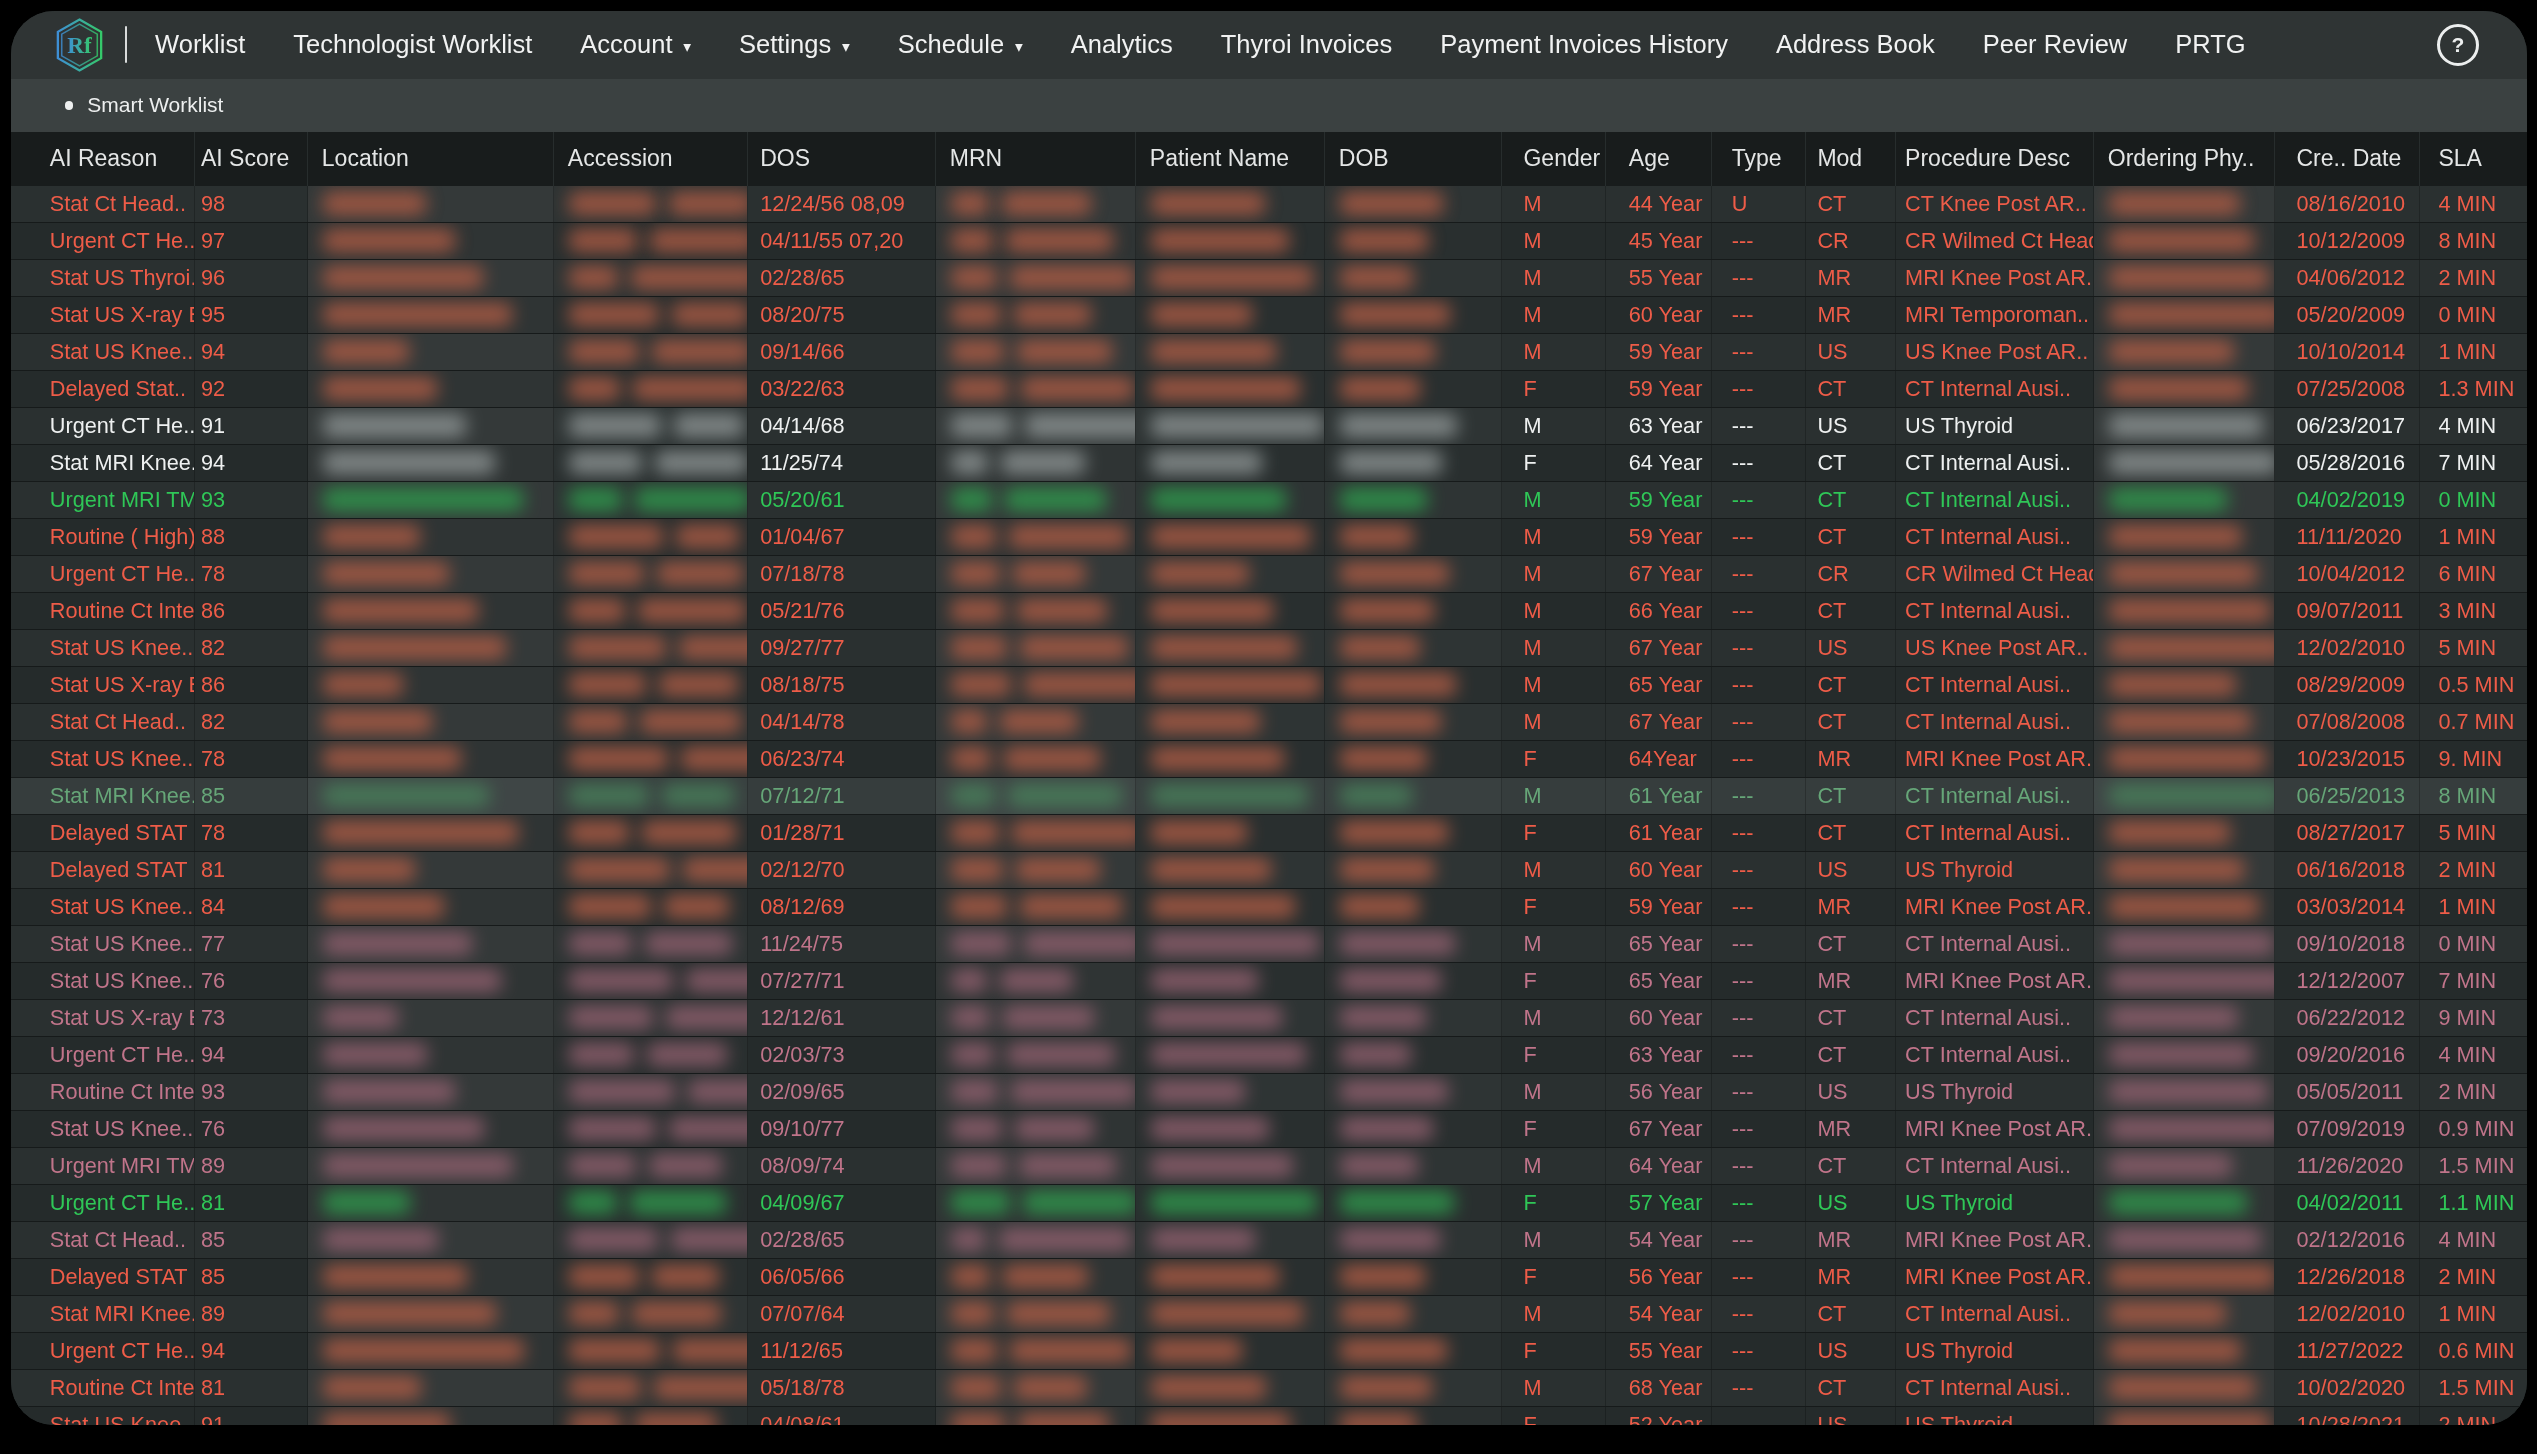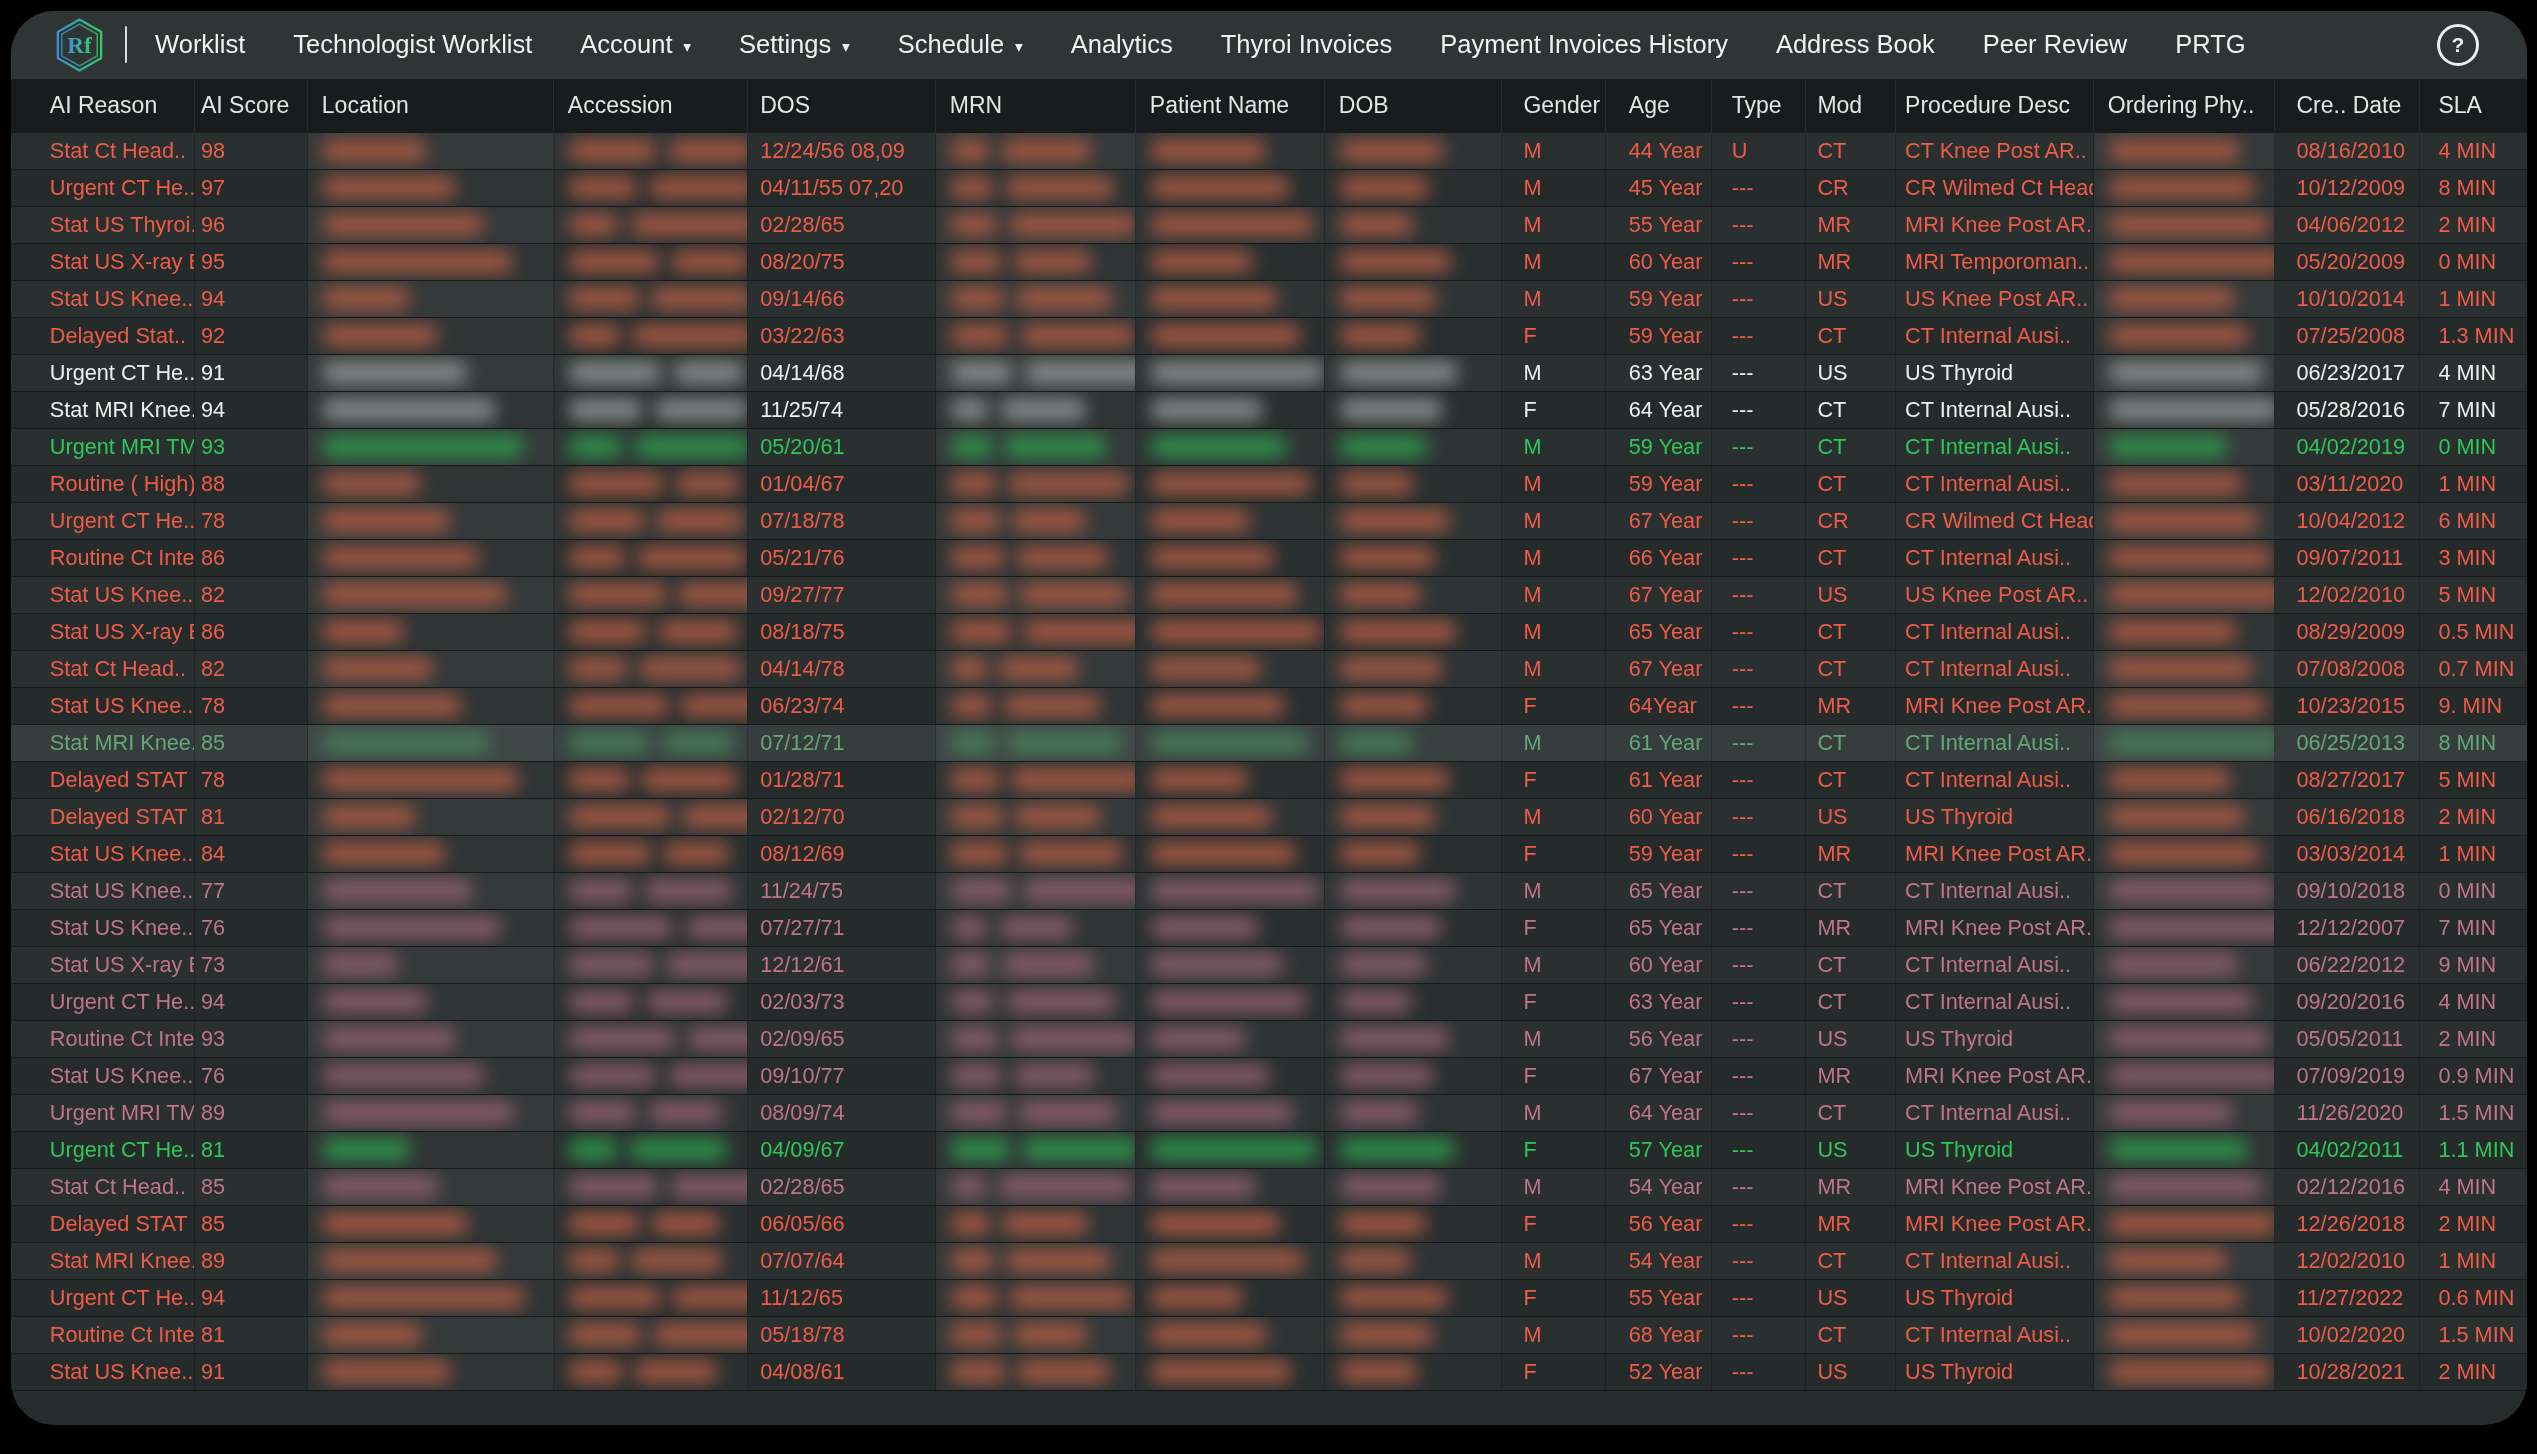--- a/index.html
+++ b/index.html
@@ -112,20 +112,24 @@
         <span class="nav-item">Analytics</span>
         <span class="nav-item">Thyroi Invoices</span>
         <span class="nav-item">Payment Invoices History</span>
         <span class="nav-item">Address Book</span>
         <span class="nav-item">Peer Review</span>
         <span class="nav-item">PRTG</span>
       </nav>
     <div class="help">?</div>
   </div>
 
+  <div class="subbar">
+    <span class="bullet"></span>
+    <span class="subbar-label">Smart Worklist</span>
+  </div>
 
   <div class="thead" id="thead">
       <div class="hcell c-spacer"></div>
       <div class="hcell c-reason">AI Reason</div>
       <div class="hcell c-score">AI Score</div>
       <div class="hcell c-location">Location</div>
       <div class="hcell c-accession">Accession</div>
       <div class="hcell c-dos">DOS</div>
       <div class="hcell c-mrn">MRN</div>
       <div class="hcell c-patient">Patient Name</div>
@@ -461,21 +465,21 @@
           <div class="blob" style="width: 73px;"></div>
         </div>
         <div class="cell c-gender">M</div>
         <div class="cell c-age">59 Year</div>
         <div class="cell c-type">---</div>
         <div class="cell c-mod">CT</div>
         <div class="cell c-proc">CT Internal Ausi..</div>
         <div class="cell c-ordering redacted rl">
           <div class="blob" style="width: 133px;"></div>
         </div>
-        <div class="cell c-created">03/11/2020</div>
+        <div class="cell c-created">11/11/2020</div>
         <div class="cell c-sla">1 MIN</div>
       </div>
       <div class="row odd red">
         <div class="cell c-spacer"></div>
         <div class="cell c-reason">Urgent CT He..</div>
         <div class="cell c-score">78</div>
         <div class="cell c-location redacted rl">
           <div class="blob" style="width: 126px;"></div>
         </div>
         <div class="cell c-accession redacted rd">

